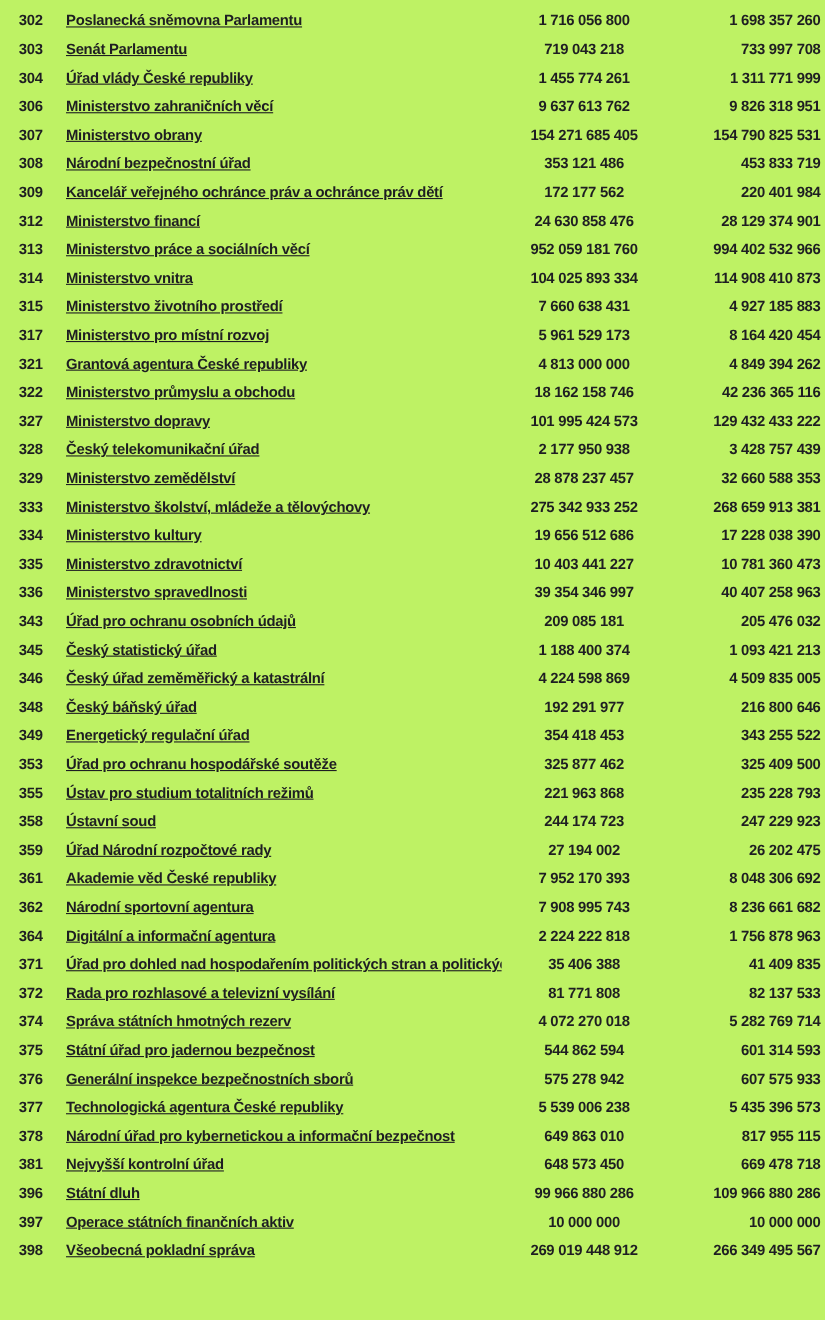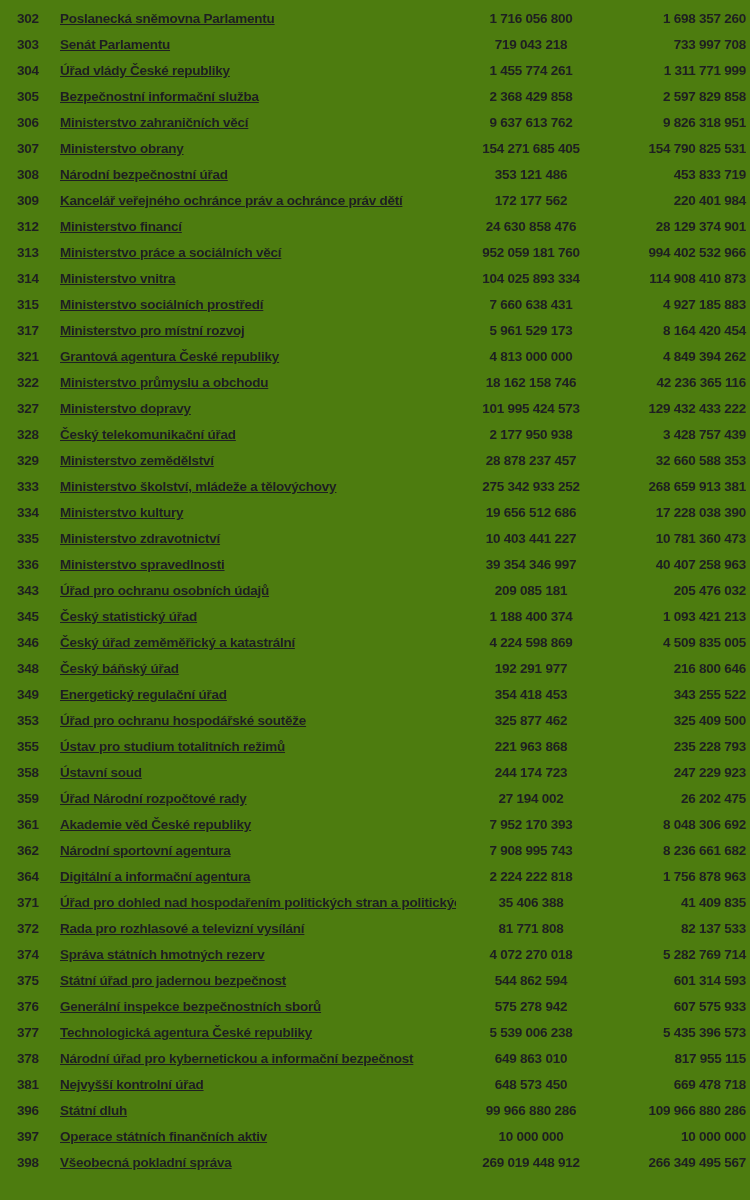--- a/index.html
+++ b/index.html
@@ -5,21 +5,21 @@
   html, body {
     margin: 0;
     padding: 0;
     background: #ffffff;
   }
   .page {
     position: relative;
     width: 750px;
     height: 1200px;
     overflow: hidden;
-    background: #4d7c0f;
+    background: #bef264;
     font-family: "Liberation Sans", "DejaVu Sans", sans-serif;
   }
   .table {
     position: absolute;
     top: -20px;
     left: 0;
     width: 750px;
   }
   .row {
     display: flex;
@@ -60,26 +60,20 @@
         <span class="c a">719 043 218</span>
         <span class="c b">733 997 708</span>
       </div>
       <div class="row">
         <span class="c num">304</span>
         <span class="c name">Úřad vlády České republiky</span>
         <span class="c a">1 455 774 261</span>
         <span class="c b">1 311 771 999</span>
       </div>
       <div class="row">
-        <span class="c num">305</span>
-        <span class="c name">Bezpečnostní informační služba</span>
-        <span class="c a">2 368 429 858</span>
-        <span class="c b">2 597 829 858</span>
-      </div>
-      <div class="row">
         <span class="c num">306</span>
         <span class="c name">Ministerstvo zahraničních věcí</span>
         <span class="c a">9 637 613 762</span>
         <span class="c b">9 826 318 951</span>
       </div>
       <div class="row">
         <span class="c num">307</span>
         <span class="c name">Ministerstvo obrany</span>
         <span class="c a">154 271 685 405</span>
         <span class="c b">154 790 825 531</span>
@@ -109,21 +103,21 @@
         <span class="c b">994 402 532 966</span>
       </div>
       <div class="row">
         <span class="c num">314</span>
         <span class="c name">Ministerstvo vnitra</span>
         <span class="c a">104 025 893 334</span>
         <span class="c b">114 908 410 873</span>
       </div>
       <div class="row">
         <span class="c num">315</span>
-        <span class="c name">Ministerstvo sociálních prostředí</span>
+        <span class="c name">Ministerstvo životního prostředí</span>
         <span class="c a">7 660 638 431</span>
         <span class="c b">4 927 185 883</span>
       </div>
       <div class="row">
         <span class="c num">317</span>
         <span class="c name">Ministerstvo pro místní rozvoj</span>
         <span class="c a">5 961 529 173</span>
         <span class="c b">8 164 420 454</span>
       </div>
       <div class="row">

